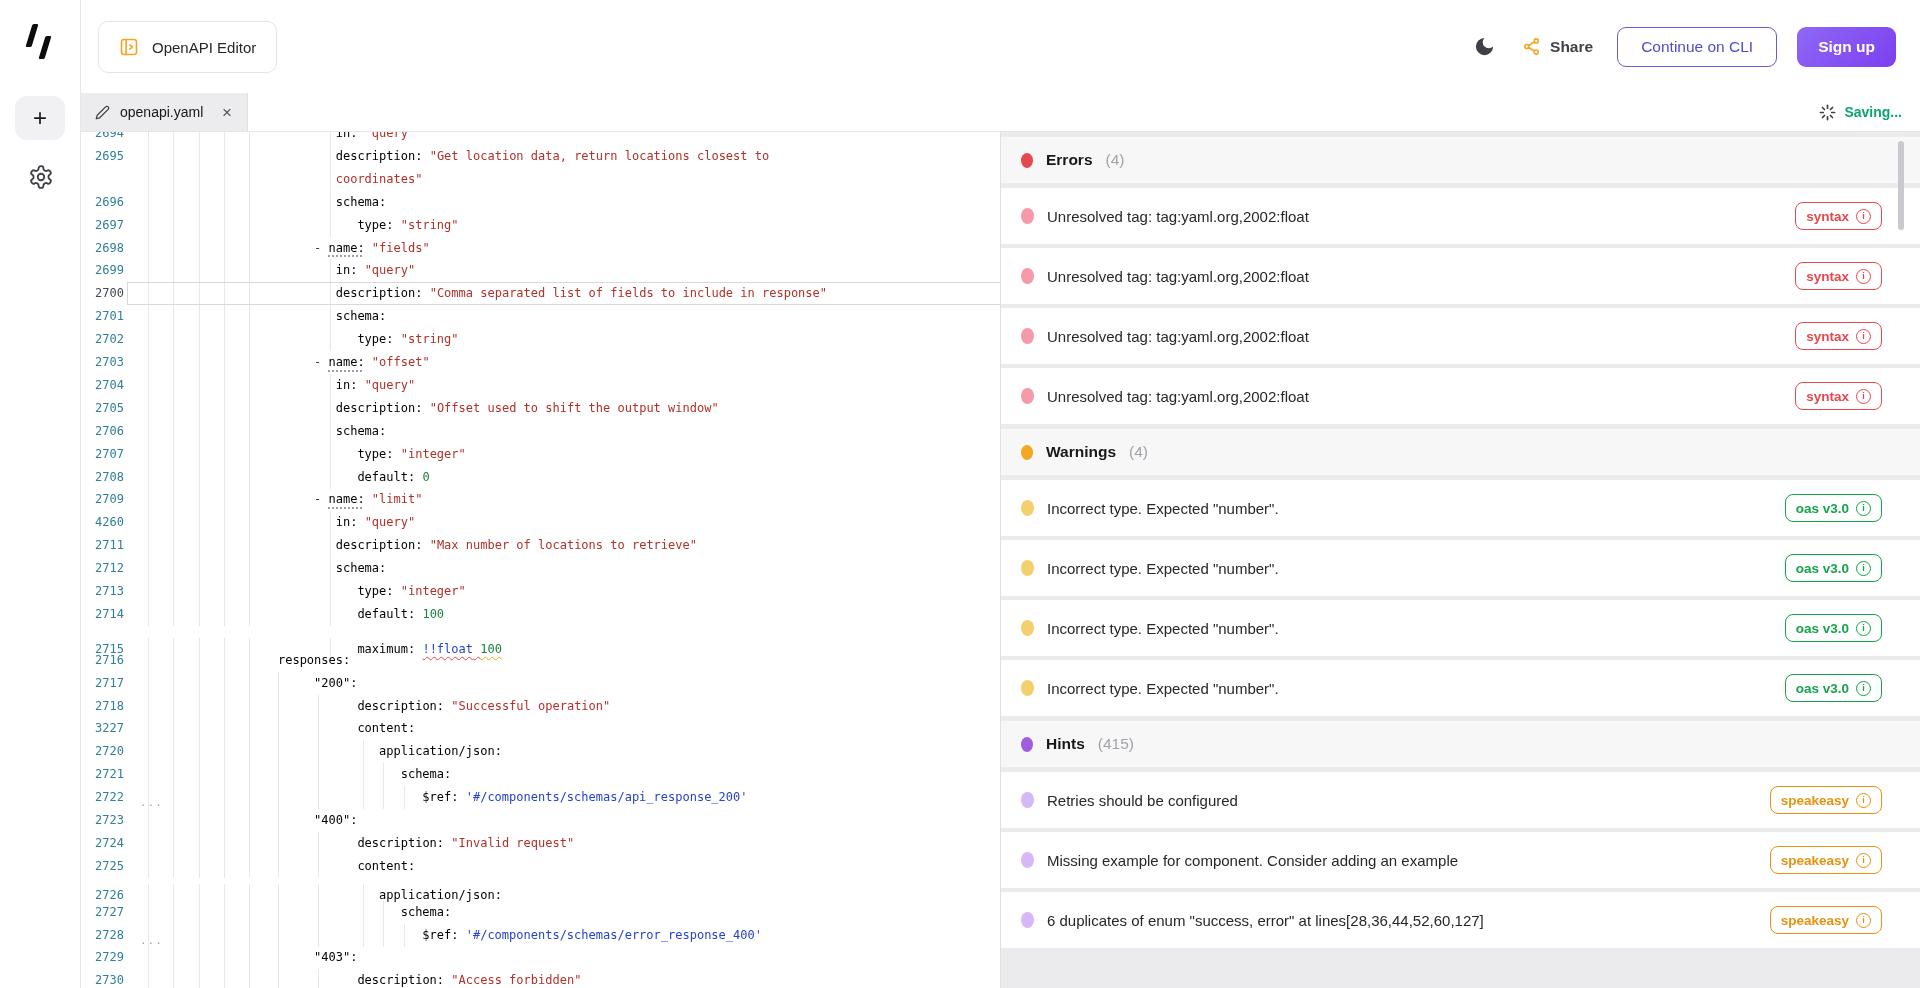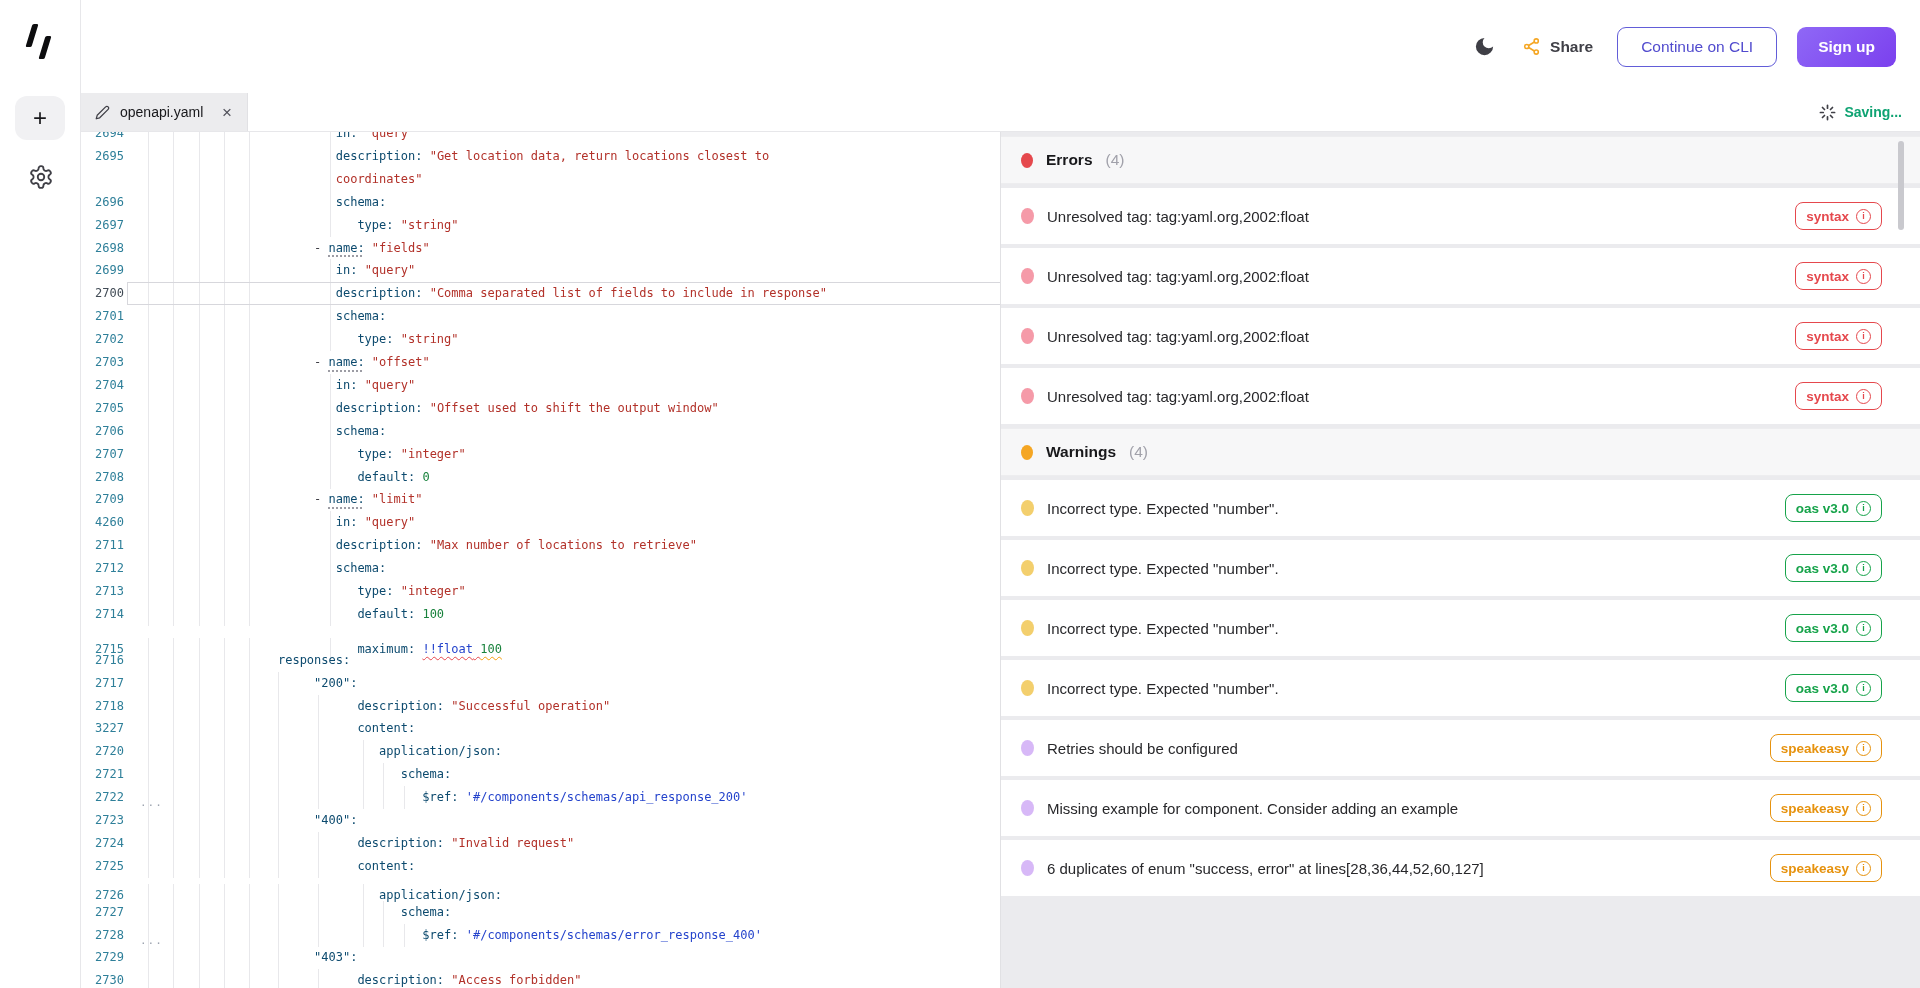--- a/index.html
+++ b/index.html
@@ -48,21 +48,21 @@
   .editor{position:absolute;left:80px;top:132px;width:920px;height:856px;background:#fff;overflow:hidden;margin-left:8px;}
   .crow{position:absolute;left:0;width:920px;height:23px;font-family:"DejaVu Sans Mono",monospace;
         font-size:12px;line-height:23px;cursor:text;}
   .crow.active::after{content:"";position:absolute;left:39px;right:0;top:0;bottom:0;
         border-top:1px solid #d7d7dc;border-bottom:1px solid #d7d7dc;border-left:1px solid #d7d7dc;pointer-events:none;}
   .ln{position:absolute;left:0;top:0;width:36px;text-align:right;color:#2e7f99;}
   .crow.active .ln{color:#414b55;}
   .guide{position:absolute;top:0;height:23px;width:1px;background:#e8e8eb;}
   .ctext{position:absolute;top:0;white-space:pre;color:#333;}
   .marker{position:absolute;left:52px;top:11px;color:#9ca3af;font-size:11px;letter-spacing:1px;line-height:1;}
-  .seg.k,.seg.kd{color:#0c4a6e;}
+  .seg.k,.seg.kd{color:#000000;}
   .seg.kd{text-decoration:underline dotted #9c9ca4;text-decoration-thickness:1.5px;text-underline-offset:4px;}
   .seg.s{color:#b23129;}
   .seg.n{color:#18823c;}
   .seg.b{color:#2443cc;}
   .seg.d{color:#3f3f46;}
   .seg.p{color:#333;}
   .wr{text-decoration:underline wavy #e5484d;text-decoration-thickness:1px;text-underline-offset:3px;}
   .wo{text-decoration:underline wavy #f59e0b;text-decoration-thickness:1px;text-underline-offset:3px;}
 
   
@@ -101,20 +101,30 @@
   <button class="plus-btn">+</button>
   <button class="gear-btn">
     <svg width="26" height="26" viewBox="0 0 24 24" fill="none" stroke="#3f3f46" stroke-width="1.7" stroke-linecap="round" stroke-linejoin="round">
       <path d="M12.22 2h-.44a2 2 0 0 0-2 2v.18a2 2 0 0 1-1 1.73l-.43.25a2 2 0 0 1-2 0l-.15-.08a2 2 0 0 0-2.73.73l-.22.38a2 2 0 0 0 .73 2.73l.15.1a2 2 0 0 1 1 1.72v.51a2 2 0 0 1-1 1.74l-.15.09a2 2 0 0 0-.73 2.73l.22.38a2 2 0 0 0 2.73.73l.15-.08a2 2 0 0 1 2 0l.43.25a2 2 0 0 1 1 1.73V20a2 2 0 0 0 2 2h.44a2 2 0 0 0 2-2v-.18a2 2 0 0 1 1-1.73l.43-.25a2 2 0 0 1 2 0l.15.08a2 2 0 0 0 2.73-.73l.22-.39a2 2 0 0 0-.73-2.73l-.15-.08a2 2 0 0 1-1-1.74v-.5a2 2 0 0 1 1-1.74l.15-.09a2 2 0 0 0 .73-2.73l-.22-.38a2 2 0 0 0-2.73-.73l-.15.08a2 2 0 0 1-2 0l-.43-.25a2 2 0 0 1-1-1.73V4a2 2 0 0 0-2-2z"></path>
       <circle cx="12" cy="12" r="3"></circle>
     </svg>
   </button>
 </div>
 
 <div class="header">
+  <div class="app-badge">
+    <span>
+      <svg width="20" height="20" viewBox="0 0 24 24" fill="none" stroke="#f5a623" stroke-width="2" stroke-linecap="round" stroke-linejoin="round">
+        <rect x="3" y="3" width="18" height="18" rx="3"></rect>
+          <line x1="8.5" y1="3" x2="8.5" y2="21"></line>
+          <path d="M13 9.5l3 2.5-3 2.5"></path>
+      </svg>
+    </span>
+    <span class="label">OpenAPI Editor</span>
+  </div>
   <div class="header-controls">
     <button class="moon-btn">
       <svg width="23" height="23" viewBox="0 0 24 24" fill="#3f3f46">
         <path d="M12 3a6 6 0 0 0 9 9 9 9 0 1 1-9-9Z"></path>
       </svg>
     </button>
     <button class="share-group">
       <span>
         <svg width="19" height="19" viewBox="0 0 24 24" fill="none" stroke="#f5a623" stroke-width="2" stroke-linecap="round">
           <circle cx="18" cy="5" r="2.6"></circle>
@@ -633,20 +643,25 @@
         </span>
       </div>
       <div class="item">
         <span class="item-dot" style="background: rgb(243, 207, 109);"></span>
         <span class="text">Incorrect type. Expected "number".</span>
         <span class="badge" style="color: rgb(22, 163, 74);">
           <span>oas v3.0</span>
           <span class="i">i</span>
         </span>
       </div>
+      <div class="sec-header">
+        <span class="sec-dot" style="background: rgb(161, 92, 224);"></span>
+        <span class="label">Hints</span>
+        <span class="count">(415)</span>
+      </div>
       <div class="item">
         <span class="item-dot" style="background: rgb(215, 184, 247);"></span>
         <span class="text">Retries should be configured</span>
         <span class="badge" style="color: rgb(230, 146, 14);">
           <span>speakeasy</span>
           <span class="i">i</span>
         </span>
       </div>
       <div class="item">
         <span class="item-dot" style="background: rgb(215, 184, 247);"></span>

